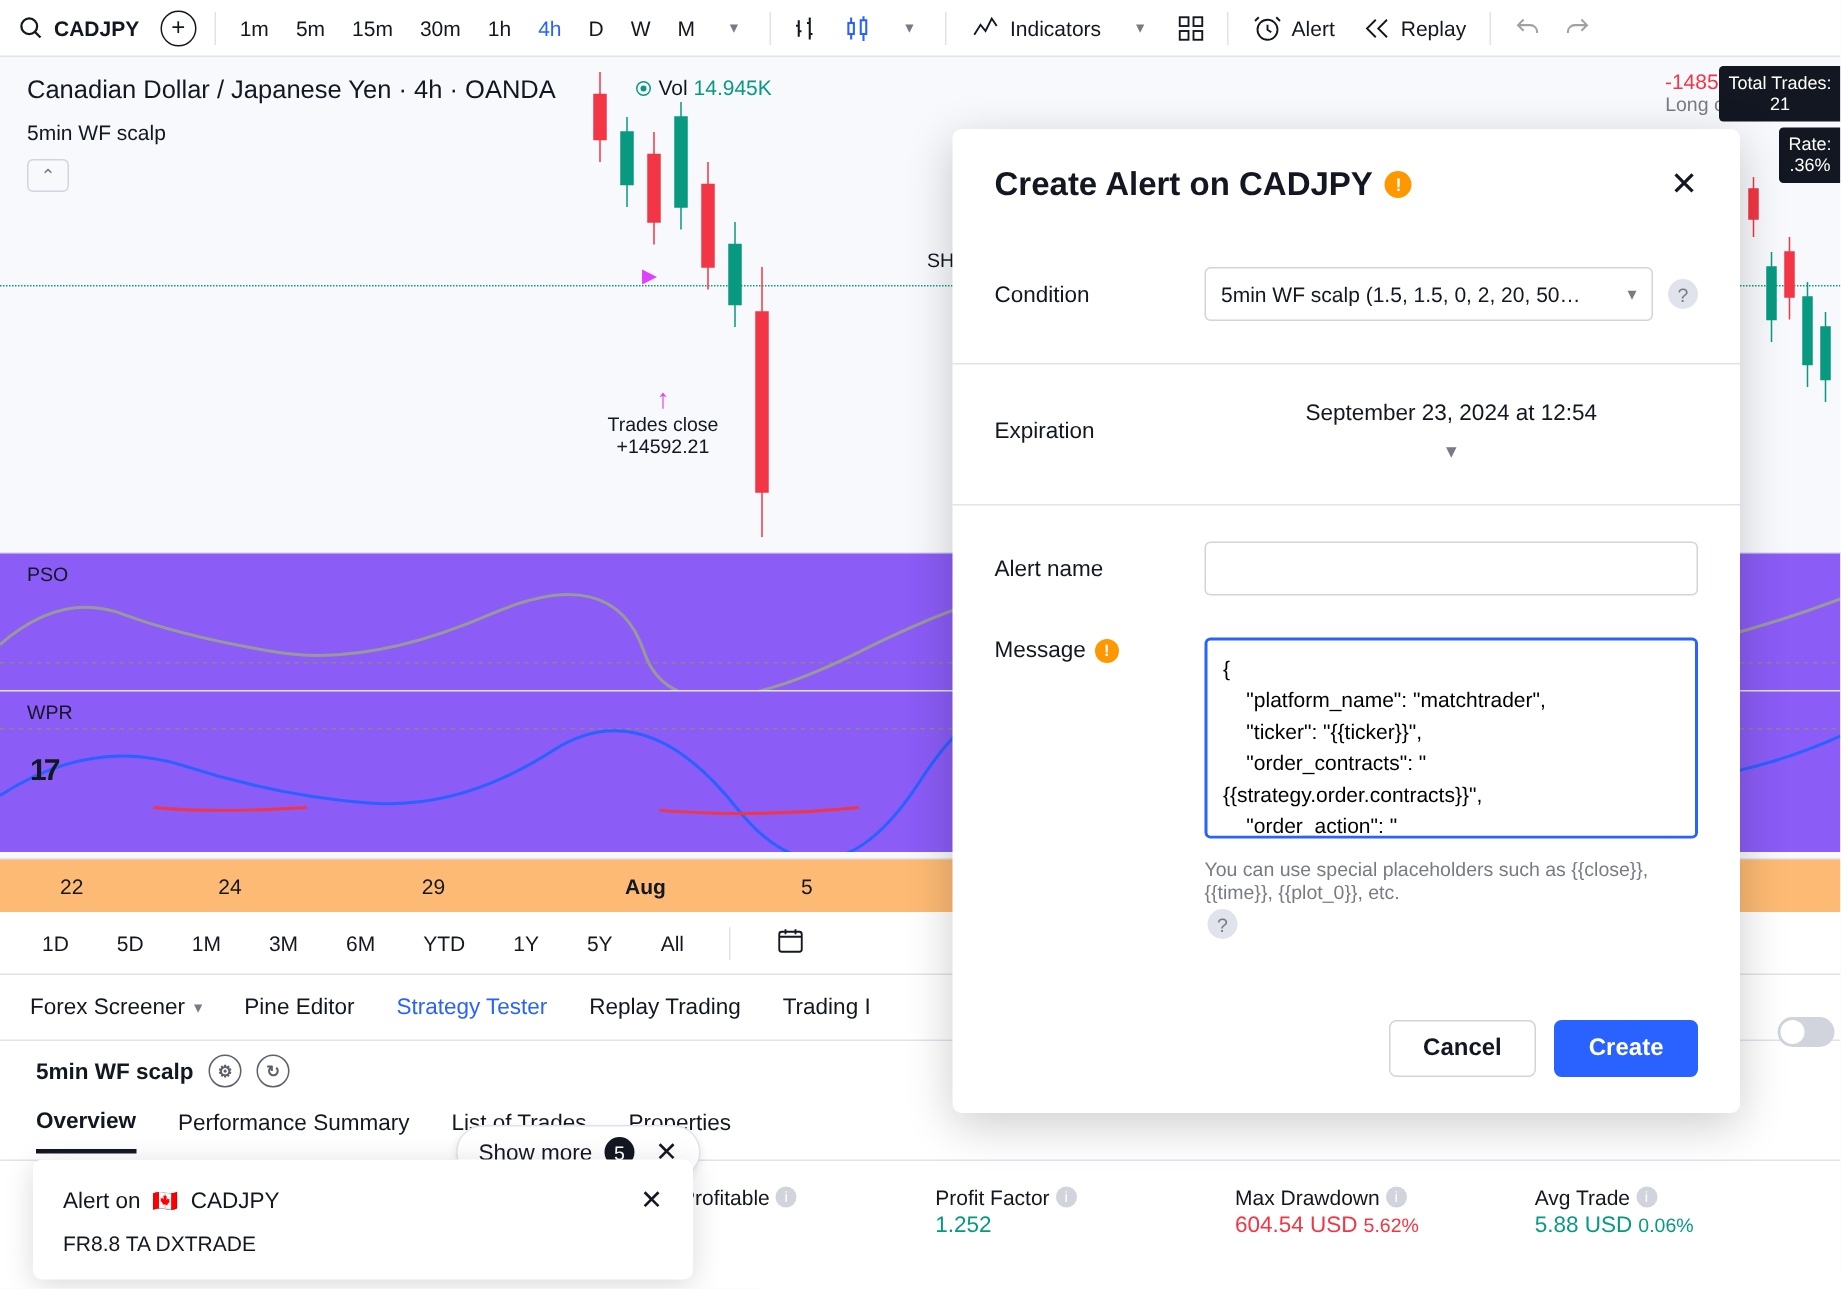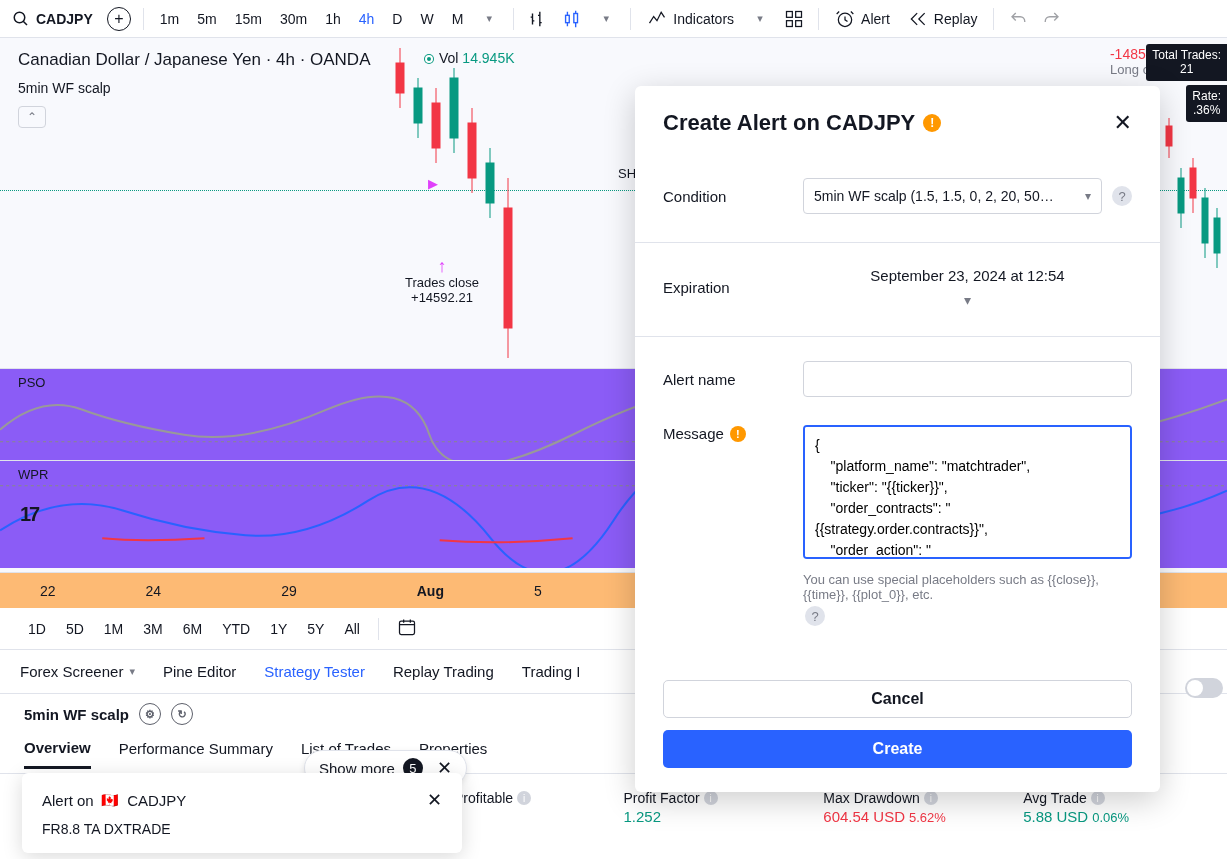--- a/index.html
+++ b/index.html
@@ -28,21 +28,21 @@
 .top-stats .lbl { color:#787b86; font-size:13px;}
 .badge-stack { position:absolute; top:6px; right:0; width:54px; display:flex; flex-direction:column; gap:4px; align-items:flex-end;}
 .badge-dark { background:#131722; color:#fff; font-size:12px; padding:4px 6px; border-radius:3px 0 0 3px; text-align:center; white-space:nowrap; line-height:1.2;}
 .sub-pane { position:absolute; left:0; right:0; background:#8b5cf6; border-top:1px solid #e0e3eb; }
 #pso-pane { top:330px; height:92px; }
 #wpr-pane { top:422px; height:108px; }
 .pane-lbl{ position:absolute; top:6px; left:18px; font-size:13px; color:#131722;}
 svg.spark { width:100%; height:100%; }
 .tv-logo{ position:absolute; left:20px; bottom:42px; font-size:20px; font-weight:900; letter-spacing:-2px;}
 .time-axis{ position:absolute; left:0; right:0; bottom:0; height:36px; border-top:1px solid #e0e3eb; display:flex; align-items:center; gap:90px; padding-left:40px; font-size:14px; color:#131722; background:#fdba74;}
-.range-row{ height:42px; display:flex; align-items:center; padding:0 20px; gap:4px; border-bottom:1px solid #e0e3eb;}
+.range-row{ height:42px; display:flex; align-items:center; padding:0 20px; gap:16px; border-bottom:1px solid #e0e3eb;}
 .rbtn{ padding:4px 8px; border-radius:4px; font-size:14px; cursor:pointer;}
 .tabs-row{ height:44px; display:flex; align-items:center; padding:0 20px; gap:28px; border-bottom:1px solid #e0e3eb;}
 .tab-item{ font-size:15px; cursor:pointer; display:flex; align-items:center; gap:6px;}
 .tab-item.active{ color:#2962ff;}
 .strat-row{ height:40px; display:flex; align-items:center; padding:0 24px; gap:10px; font-size:15px; font-weight:600;}
 .gear-ico,.clock-ico{ width:22px; height:22px; border:1.5px solid #5d606b; border-radius:50%; display:flex; align-items:center; justify-content:center; font-size:11px; color:#5d606b; cursor:pointer;}
 .subtabs-row{ height:40px; display:flex; align-items:center; padding:0 24px; gap:28px; border-bottom:1px solid #e0e3eb; font-size:15px;}
 .subtab{ cursor:pointer; padding-bottom:10px;}
 .subtab.active{ font-weight:600; border-bottom:3px solid #131722;}
 .stats-row{ display:flex; padding:16px 24px 0; gap:20px;}
@@ -67,21 +67,21 @@
 .flabel{ width:140px; font-size:15px; color:#131722;}
 .fcontrol{ flex:1;}
 .select-box{ border:1px solid #d1d4dc; border-radius:4px; height:36px; padding:0 10px; display:flex; align-items:center; justify-content:space-between; font-size:14px; cursor:pointer;}
 .drop-arr{ color:#787b86; font-size:12px;}
 .help-q{ width:20px; height:20px; border-radius:50%; background:#e0e3eb; color:#787b86; font-size:13px; display:inline-flex; align-items:center; justify-content:center; margin-left:10px; flex-shrink:0; cursor:pointer;}
 .hr{ height:1px; background:#e0e3eb; margin:0 -28px 24px;}
 .exp-val{ font-size:15px; display:flex; align-items:center; gap:8px; cursor:pointer;flex-direction:column;}
 .text-input{ width:100%; height:36px; border:1px solid #d1d4dc; border-radius:4px; padding:0 10px; font-size:14px;}
 .msg-area{ width:100%; height:134px; border:2px solid #2962ff; border-radius:4px; padding:8px 10px; font-size:14px; font-family:inherit; resize:none; line-height:1.5; outline:none;}
 .hint{ font-size:13px; color:#787b86; margin-top:10px; display:flex; align-items:center; gap:4px; flex-wrap:wrap;}
-.modal-ft{ display:flex; justify-content:flex-end; gap:12px; padding:18px 28px 24px;flex-direction:column;}
+.modal-ft{ display:flex; justify-content:flex-end; gap:12px; padding:18px 28px 24px;}
 .btn{ height:38px; padding:0 22px; border-radius:5px; font-size:16px; font-weight:600; cursor:pointer; border:1px solid transparent;}
 .btn-sec{ background:#fff; border-color:#d1d4dc; color:#131722;}
 .btn-pri{ background:#2962ff; color:#fff;}
 
 .show-more-pill{ position:absolute; top:750px; left:304px; display:flex; align-items:center; gap:8px; background:#fff; border:1px solid #e0e3eb; border-radius:20px; padding:6px 14px; box-shadow:0 2px 6px rgba(0,0,0,.1); font-size:15px;}
 .count-badge{ background:#131722; color:#fff; width:20px; height:20px; border-radius:50%; font-size:13px; display:inline-flex; align-items:center; justify-content:center;}
 .pill-close{ margin-left:6px; font-size:18px; cursor:pointer; color:#131722;}
 
 .toast{ position:absolute; bottom:6px; left:22px; width:440px; background:#fff; border-radius:6px; box-shadow:0 4px 20px rgba(0,0,0,.15); padding:16px 20px;}
 .toast-hd{ display:flex; align-items:center; justify-content:space-between;}

